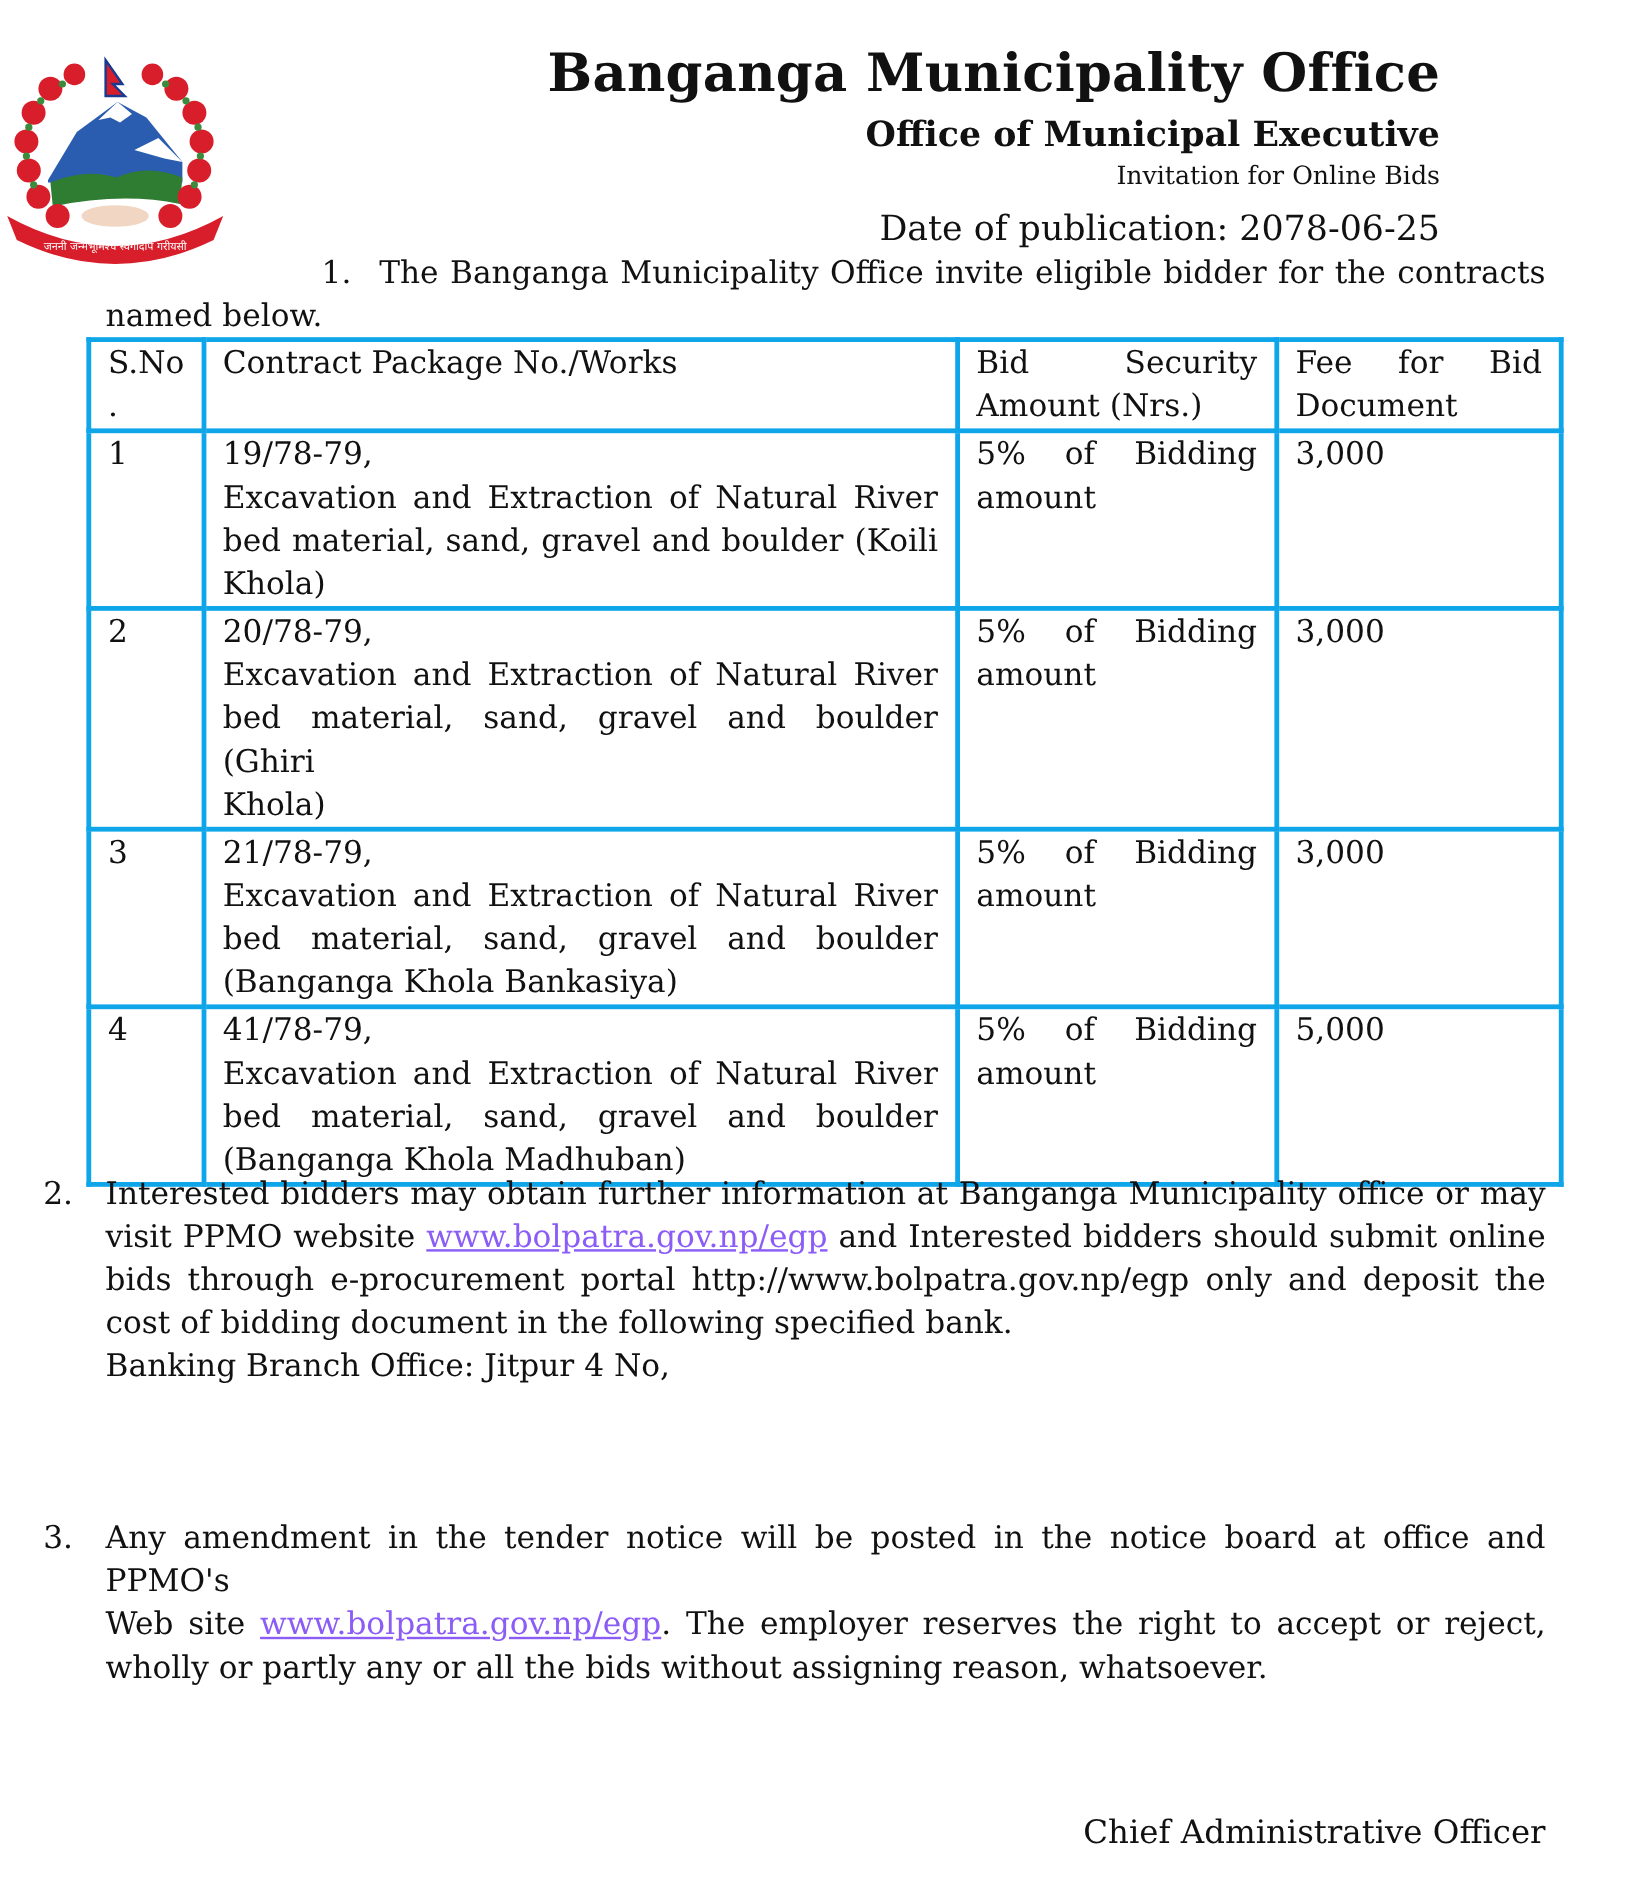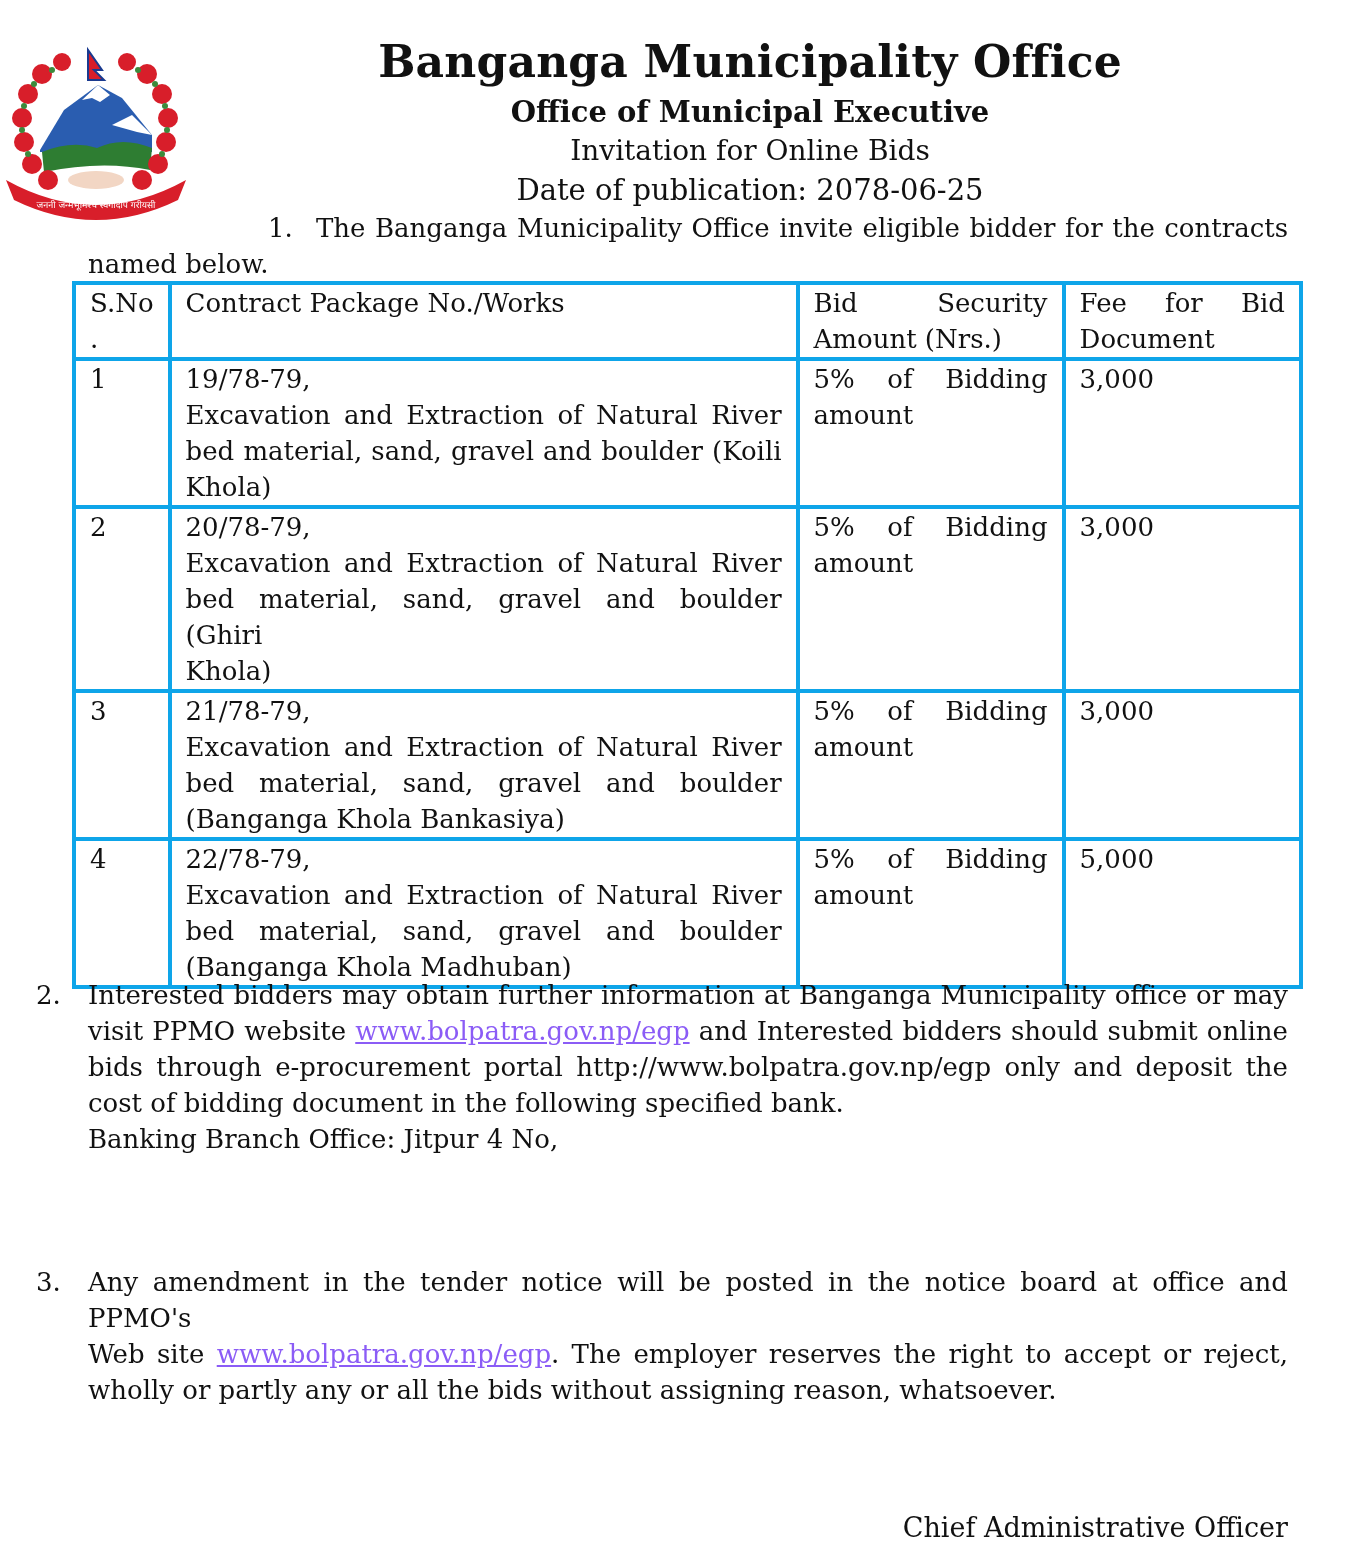--- a/index.html
+++ b/index.html
@@ -2,24 +2,24 @@
 <html><head>
   <meta charset="utf-8">
   <style>
     html, body { margin: 0; padding: 0; background: #ffffff; }
     body {
       width: 1360px; height: 1566px; position: relative; overflow: hidden;
       font-family: "DejaVu Serif", "Liberation Serif", serif;
       color: #111111;
     }
     .emblem { position: absolute; left: 2px; top: 40px; width: 188px; height: 180px; }
-    .header { position: absolute; left: 300px; width: 900px; text-align: center; }
+    .header { position: absolute; left: 300px; width: 900px; text-align: right; }
     .title { top: 36px; font-size: 44px; font-weight: bold; letter-spacing: 0.2px; }
     .subtitle { top: 95px; font-size: 29px; font-weight: bold; }
-    .invitation { top: 134px; font-size: 28px; }
+    .invitation { top: 134px; font-size: 21px; }
     .pubdate { top: 173px; font-size: 29px; }
     .para1 {
       position: absolute; left: 88px; top: 210px; width: 1200px;
       font-size: 26px; line-height: 36px; text-align: justify;
     }
     .para1 .num { display: inline-block; margin-left: 180px; width: 48px; }
     table.bids {
       position: absolute; left: 72px; top: 281px; width: 1231px;
       border-collapse: collapse; font-size: 26px; line-height: 36px;
     }
@@ -158,21 +158,21 @@
     </td>
     <td class="sec">
       <span class="just-line">5% of Bidding</span>
       <span class="plain-line">amount</span>
     </td>
     <td class="fee">3,000</td>
   </tr>
   <tr>
     <td class="sno">4</td>
     <td class="work">
-      <span class="plain-line">22/78-79,</span>
+      <span class="plain-line">41/78-79,</span>
       <span class="just-line">Excavation and Extraction of Natural River</span>
       <span class="just-line">bed material, sand, gravel and boulder</span>
       <span class="plain-line">(Banganga Khola Madhuban)</span>
     </td>
     <td class="sec">
       <span class="just-line">5% of Bidding</span>
       <span class="plain-line">amount</span>
     </td>
     <td class="fee">5,000</td>
   </tr>

